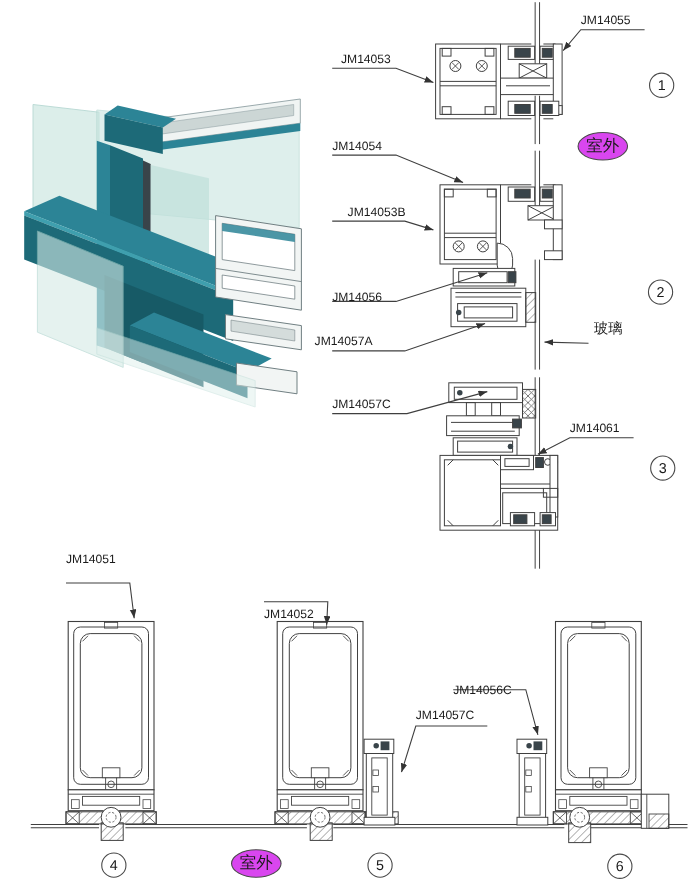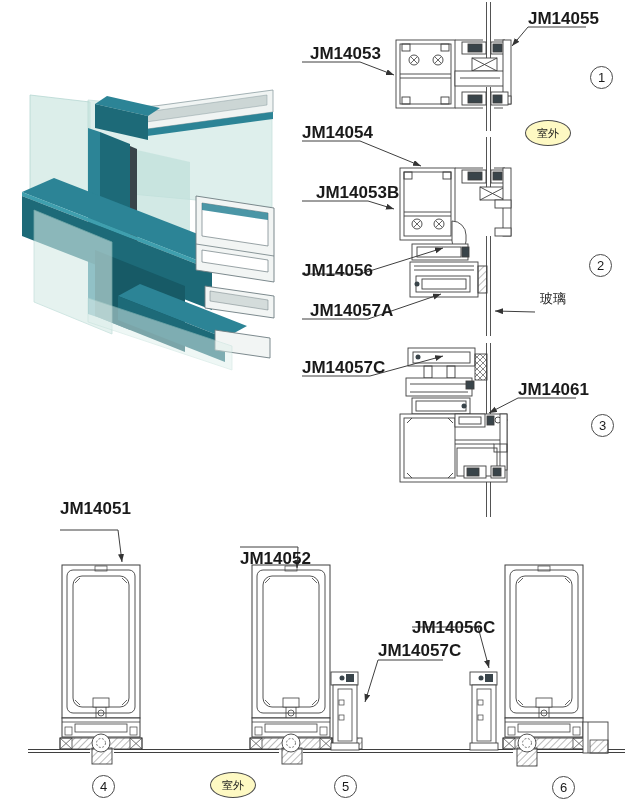--- a/index.html
+++ b/index.html
@@ -1,24 +1,24 @@
 <!DOCTYPE html>
 <html><head>
 <meta charset="utf-8">
 <style>
   html,body{margin:0;padding:0;background:#ffffff;}
   #stage{position:relative;width:632px;height:805px;background:#ffffff;overflow:hidden;
          font-family:"Liberation Sans","DejaVu Sans",sans-serif;color:#1a1a1a;}
   #stage svg{position:absolute;left:0;top:0;}
-  .lbl{position:absolute;font-size:17px;font-weight:bold;white-space:nowrap;line-height:14px;text-align:right;}
+  .lbl{position:absolute;font-size:11px;font-weight:normal;white-space:nowrap;line-height:14px;text-align:right;}
   .cjk{position:absolute;font-size:13px;white-space:nowrap;}
   .marker{position:absolute;width:21px;height:21px;border:1px solid #4a4a4a;border-radius:50%;
           text-align:center;line-height:21px;font-size:13px;background:#fff;}
   .oval{position:absolute;width:44px;height:24px;border:1px solid #4a4a4a;border-radius:50%;
-        text-align:center;line-height:24px;font-size:11px;background:#fef9c3;}
+        text-align:center;line-height:24px;font-size:15px;background:#d946ef;}
 </style>
 </head>
 <body>
 
 <div id="stage">
 
 <svg width="632" height="805" viewBox="0 0 632 805">
   <defs>
     <marker id="arr" markerWidth="9" markerHeight="7" refX="8" refY="3" orient="auto" markerUnits="userSpaceOnUse">
       <path d="M0,0 L8,3 L0,6 Z" fill="#333"></path>
@@ -254,21 +254,21 @@
     <path d="M412,627 H478 L489,668" marker-end="url(#arr)"></path>
     <path d="M443,660 H378 L365,702" marker-end="url(#arr)"></path>
   </g>
 </svg>
 
 <div class="lbl" style="left:310px;top:47px">JM14053</div>
 <div class="lbl" style="left:528px;top:12px">JM14055</div>
 <div class="lbl" style="left:302px;top:126px">JM14054</div>
 <div class="lbl" style="left:316px;top:186px">JM14053B</div>
 <div class="lbl" style="left:302px;top:264px">JM14056</div>
-<div class="lbl" style="left:310px;top:304px">JM14057A</div>
+<div class="lbl" style="left:286px;top:304px">JM14057A</div>
 <div class="cjk" style="left:540px;top:290px">玻璃</div>
 <div class="lbl" style="left:302px;top:361px">JM14057C</div>
 <div class="lbl" style="left:518px;top:383px">JM14061</div>
 <div class="lbl" style="left:60px;top:502px">JM14051</div>
 <div class="lbl" style="left:240px;top:552px">JM14052</div>
 <div class="lbl" style="left:412px;top:621px">JM14056C</div>
 <div class="lbl" style="left:378px;top:644px">JM14057C</div>
 
 <div class="oval" style="left:525px;top:120px">室外</div>
 <div class="oval" style="left:210px;top:772px">室外</div>

